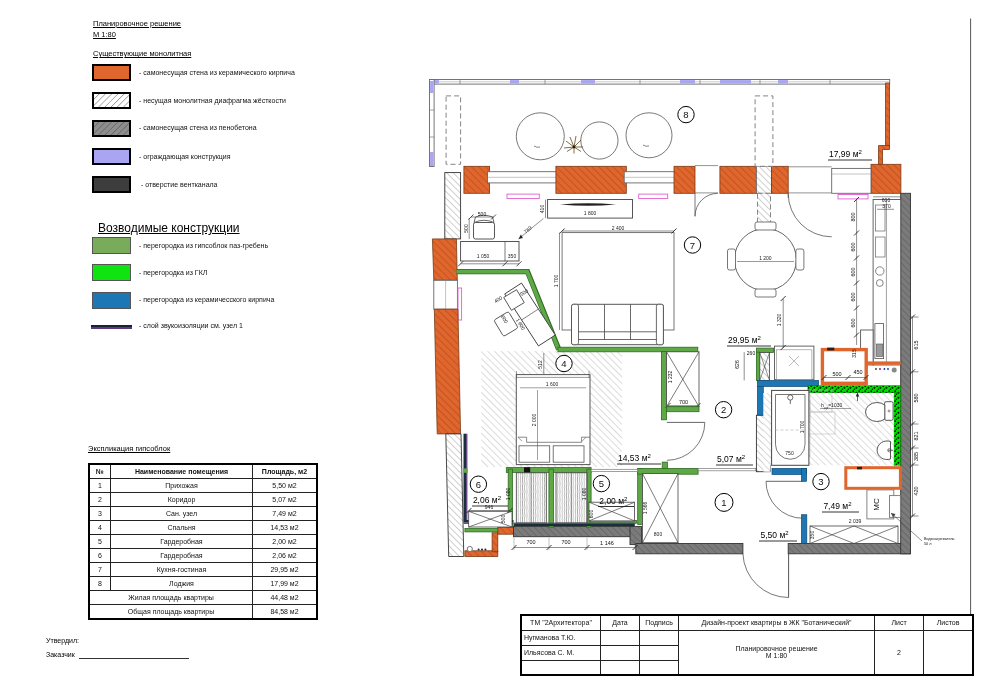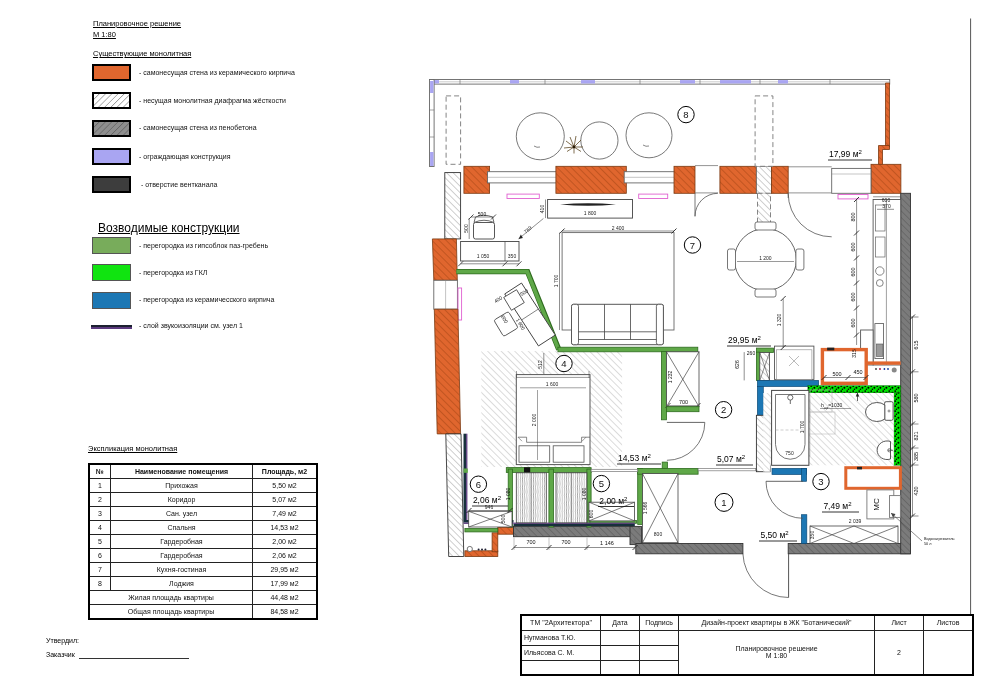--- a/index.html
+++ b/index.html
@@ -44,21 +44,21 @@
 <div class="sw" style="left:92px;top:264px;background:#10E410;border:1px solid #555"></div>
 <div class="swt" style="top:269px">- перегородка из ГКЛ</div>
 
 <div class="sw" style="left:92px;top:291.5px;background:#1C77B4;border:1px solid #555"></div>
 <div class="swt" style="top:296px">- перегородка из керамичесского кирпича</div>
 
 <div class="abs" style="left:91px;top:324.5px;width:41px;height:2.6px;background:#1c2030"></div>
 <div class="abs" style="left:91px;top:327.1px;width:41px;height:1.5px;background:#5b3a7e"></div>
 <div class="swt" style="top:322px">- слой звукоизоляции см. узел 1</div>
 
-<div class="abs u" style="left:88px;top:444px;font-size:7.5px">Экспликация монолитная</div>
+<div class="abs u" style="left:88px;top:444px;font-size:7.5px">Экспликация гипсоблок</div>
 
 <table class="ex" style="border:2px solid #000">
 <tbody>
       <tr style="font-weight:bold">
         <td style="width:20px">№</td>
         <td style="width:141px">Наименование помещения</td>
         <td style="width:63px">Площадь, м2</td>
       </tr>
 <tr>
         <td>1</td>

